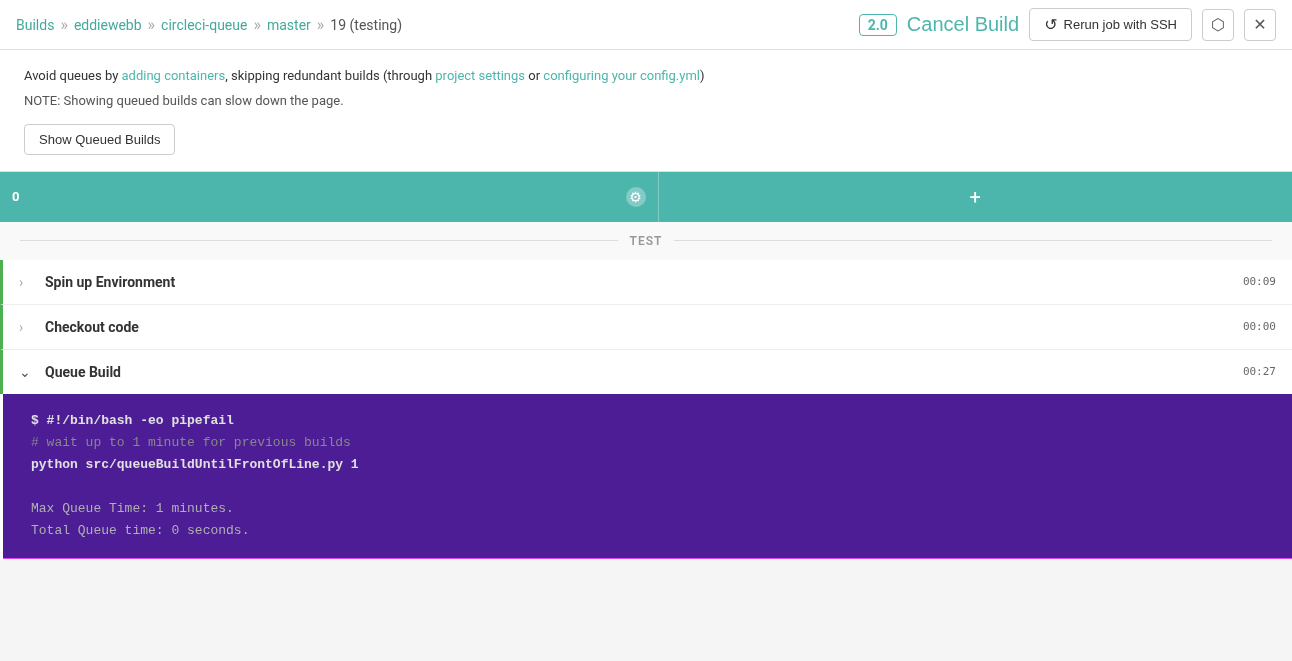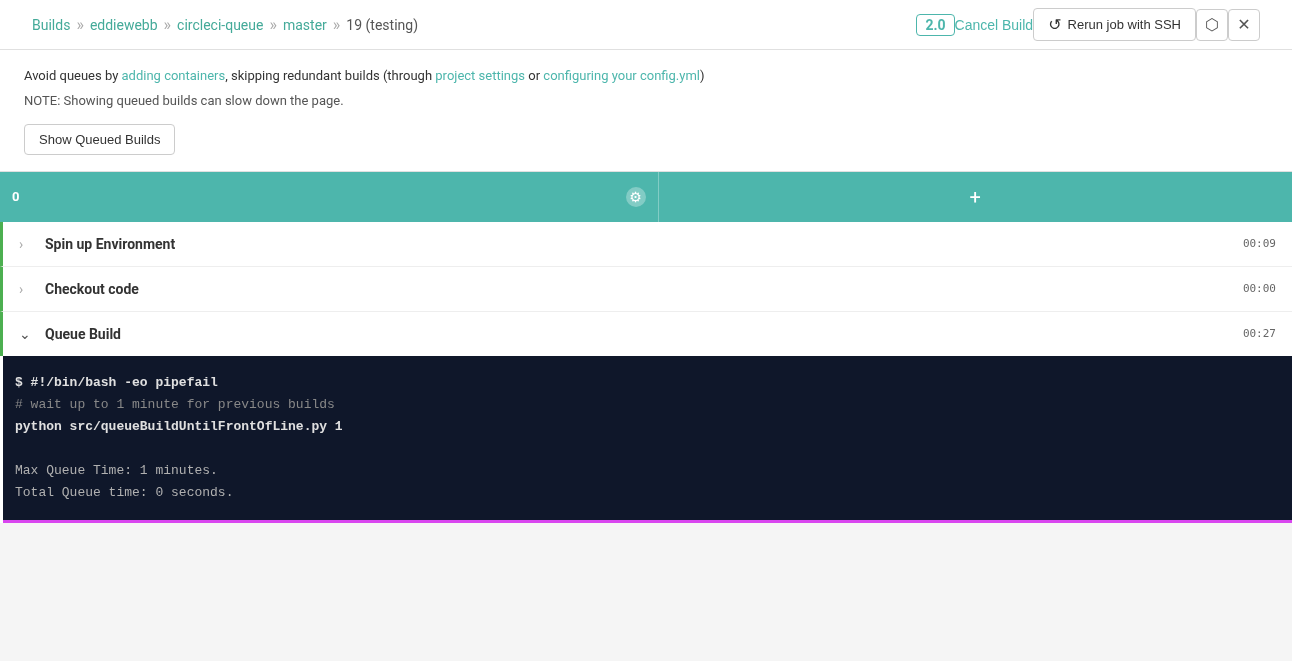--- a/index.html
+++ b/index.html
@@ -2,21 +2,21 @@
 <html><head>
   <meta charset="utf-8">
   <style>
     * { box-sizing: border-box; margin: 0; padding: 0; }
     body { font-family: -apple-system, BlinkMacSystemFont, 'Segoe UI', Roboto, sans-serif; font-size: 14px; background: #f5f5f5; color: #333; }
 
     
     .header {
       background: #fff;
       border-bottom: 1px solid #e0e0e0;
-      padding: 0 32px;
+      padding: 0 16px;
       height: 50px;
       display: flex;
       align-items: center;
       justify-content: space-between;
     }
     .header-left {
       display: flex;
       align-items: center;
       gap: 6px;
       font-size: 14px;
@@ -26,35 +26,36 @@
       color: #aaa;
       font-size: 16px;
     }
     .header-left .link-text {
       color: #4a9;
       cursor: pointer;
     }
     .header-right {
       display: flex;
       align-items: center;
+      gap: 10px;
     }
     .version-badge {
       color: #4db6ac;
       font-weight: bold;
       font-size: 14px;
       border: 1px solid #4db6ac;
       padding: 2px 8px;
       border-radius: 4px;
     }
     .cancel-build-btn {
       color: #4db6ac;
       background: none;
       border: none;
       cursor: pointer;
-      font-size: 14px;
+      font-size: 20px;
     }
     .rerun-btn {
       background: #fff;
       border: 1px solid #ccc;
       padding: 6px 14px;
       border-radius: 4px;
       cursor: pointer;
       display: flex;
       align-items: center;
       gap: 6px;
@@ -203,27 +204,27 @@
       color: #333;
     }
     .step-time {
       font-size: 11px;
       color: #666;
       font-family: monospace;
     }
 
     
     .terminal {
-      background: #0f172a;
+      background: #4c1d95;
       color: #d4d4d4;
-      padding: 16px 12px;
+      padding: 16px 28px;
       font-family: 'Courier New', Courier, monospace;
       font-size: 13px;
       line-height: 1.7;
-      border-bottom: 3px solid #d946ef;
+      border-bottom: 1px solid #d946ef;
       margin-left: 3px;
     }
     .terminal .cmd-line {
       font-weight: bold;
       color: #e0e0e0;
     }
     .terminal .comment-line {
       color: #888;
     }
     .terminal .output-line {
@@ -276,20 +277,25 @@
       <span class="num">0</span>
       <span class="timeline-dot">
         <span>⚙</span>
       </span>
     </div>
     <div class="timeline-right">
       <span>+</span>
     </div>
   </div>
 
+  <div class="section-divider">
+    <div class="divider-line"></div>
+    <span class="divider-label">TEST</span>
+    <div class="divider-line"></div>
+  </div>
 
   <div class="steps-list">
 
     <div class="step-row">
       <div class="step-left">
         <span class="chevron-icon">›</span>
         <span class="step-name">Spin up Environment</span>
       </div>
       <span class="step-time">00:09</span>
     </div>

